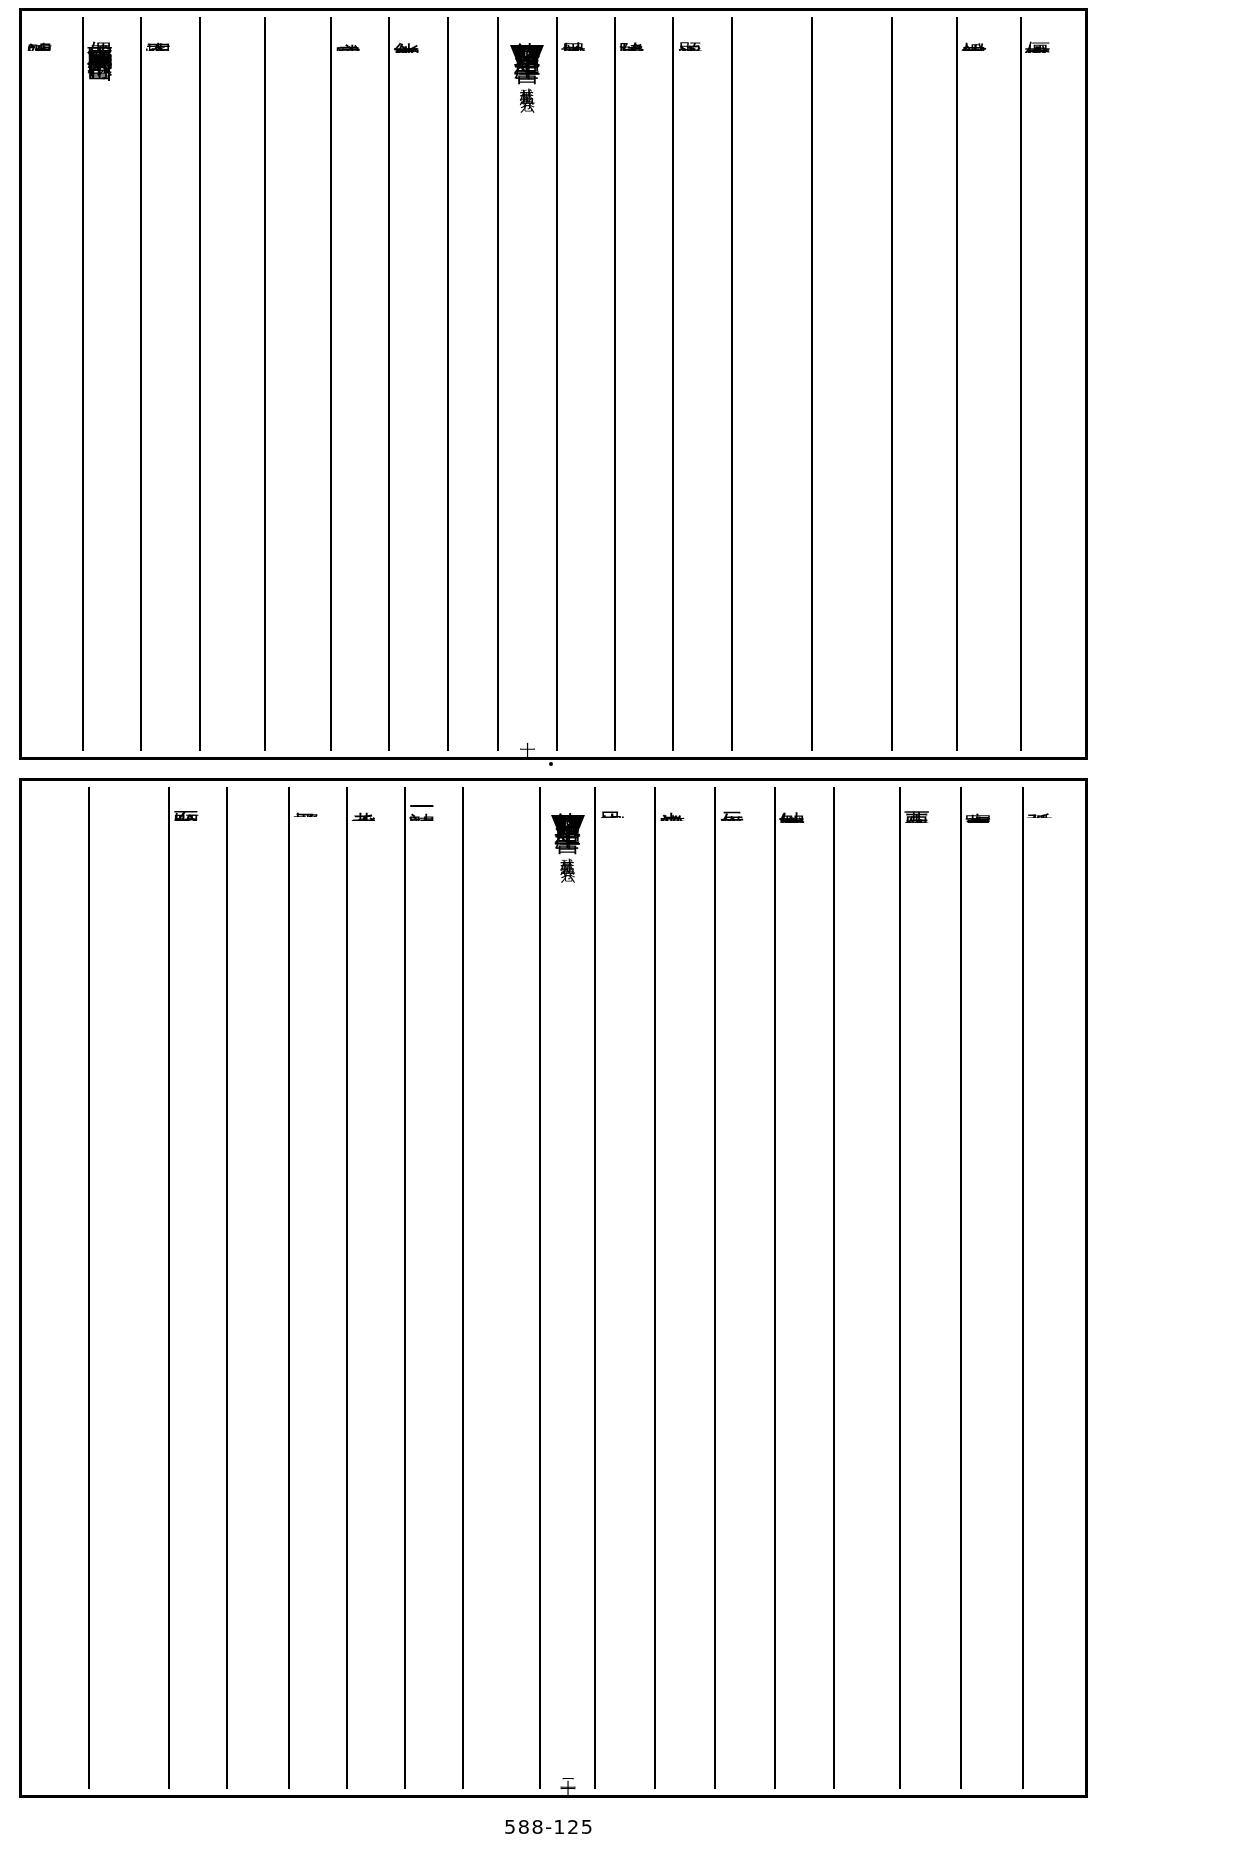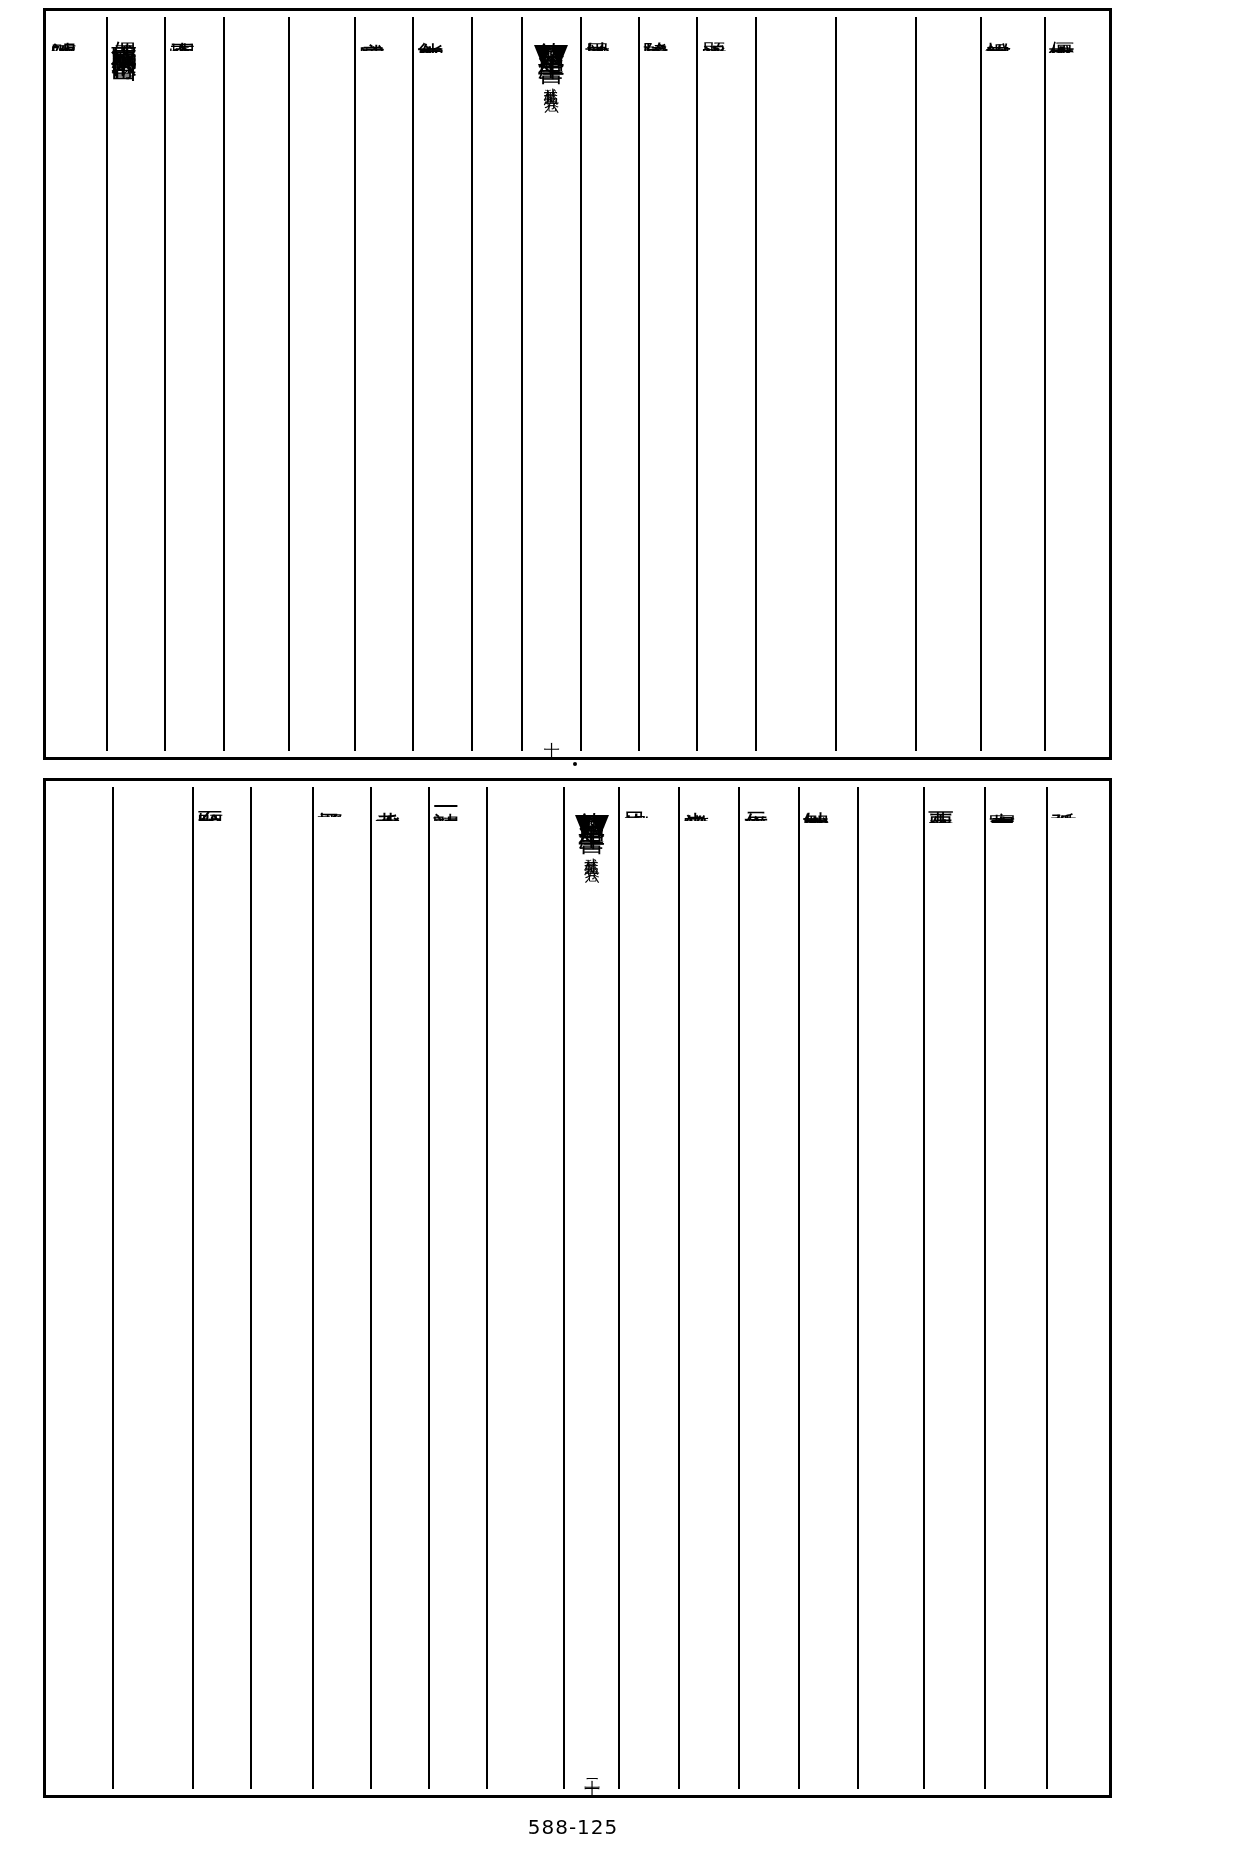--- a/index.html
+++ b/index.html
@@ -14,21 +14,20 @@
     color: #000000;
     position: relative;
     overflow: hidden;
   }
   .page {
     width: 1098px;
     height: 1853px;
     position: relative;
     box-sizing: border-box;
     padding: 8px 10px 0 19px;
-    margin-left: 24px;
   }
   .panel {
     position: relative;
     border: 3px solid #000;
     box-sizing: border-box;
     background: #fff;
     overflow: hidden;
   }
   .panel.top {
     height: 752px;

